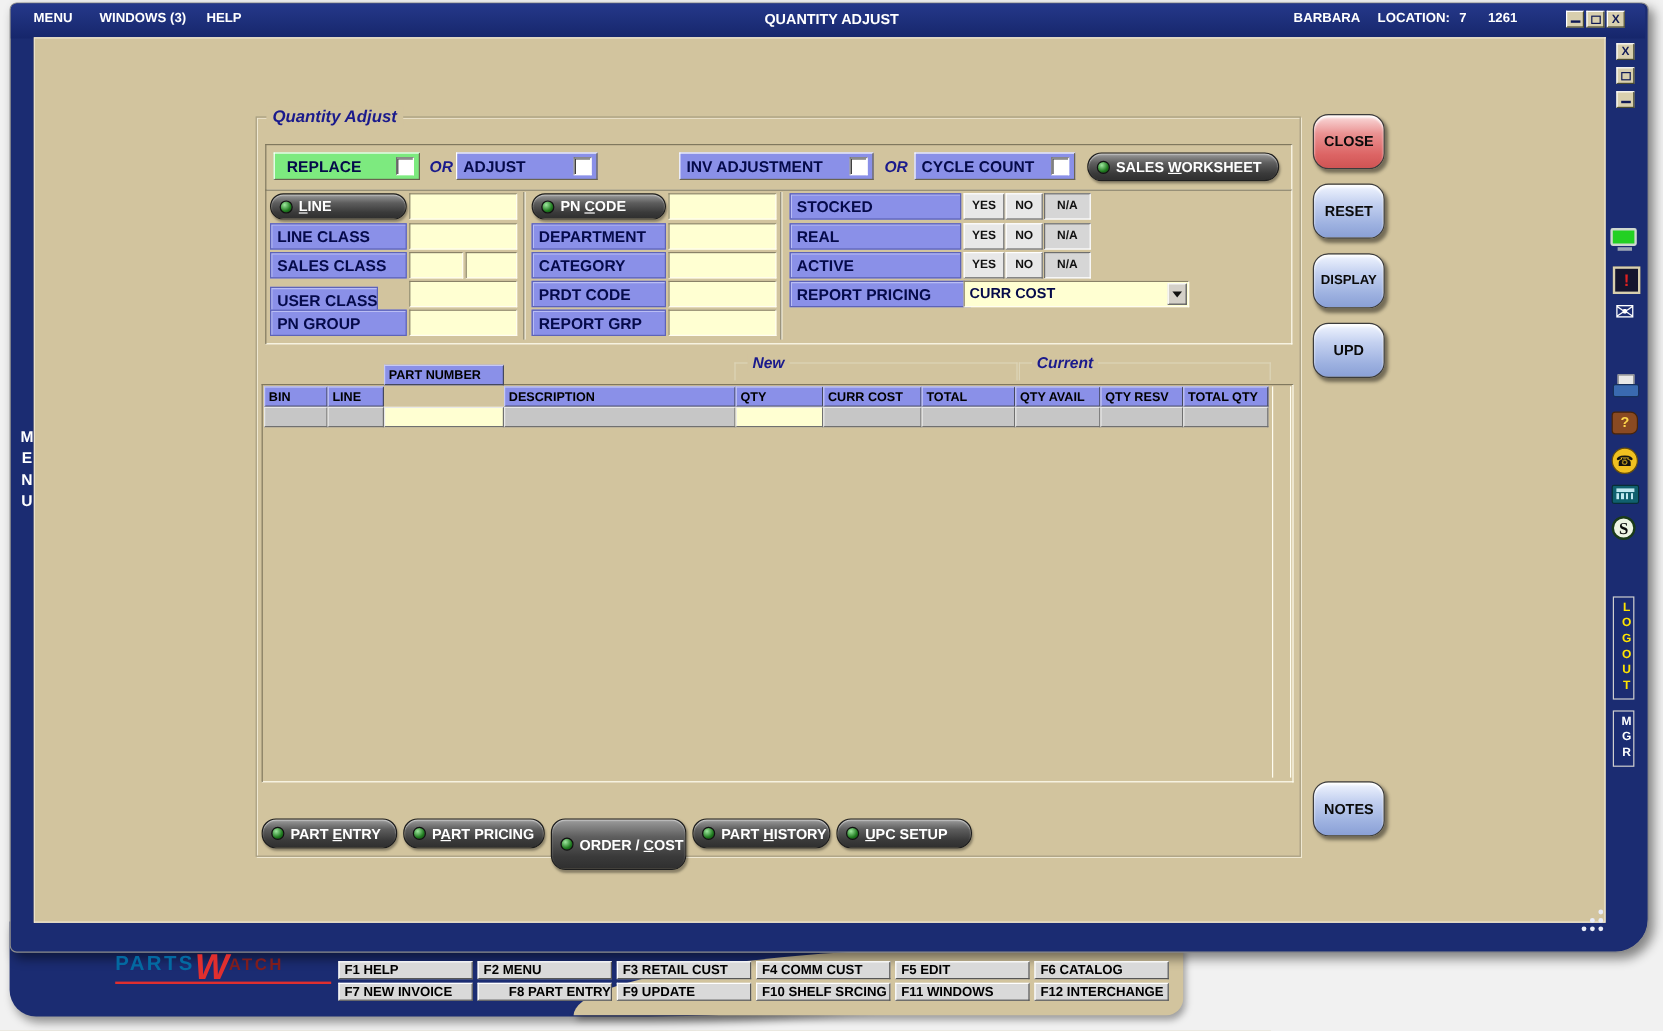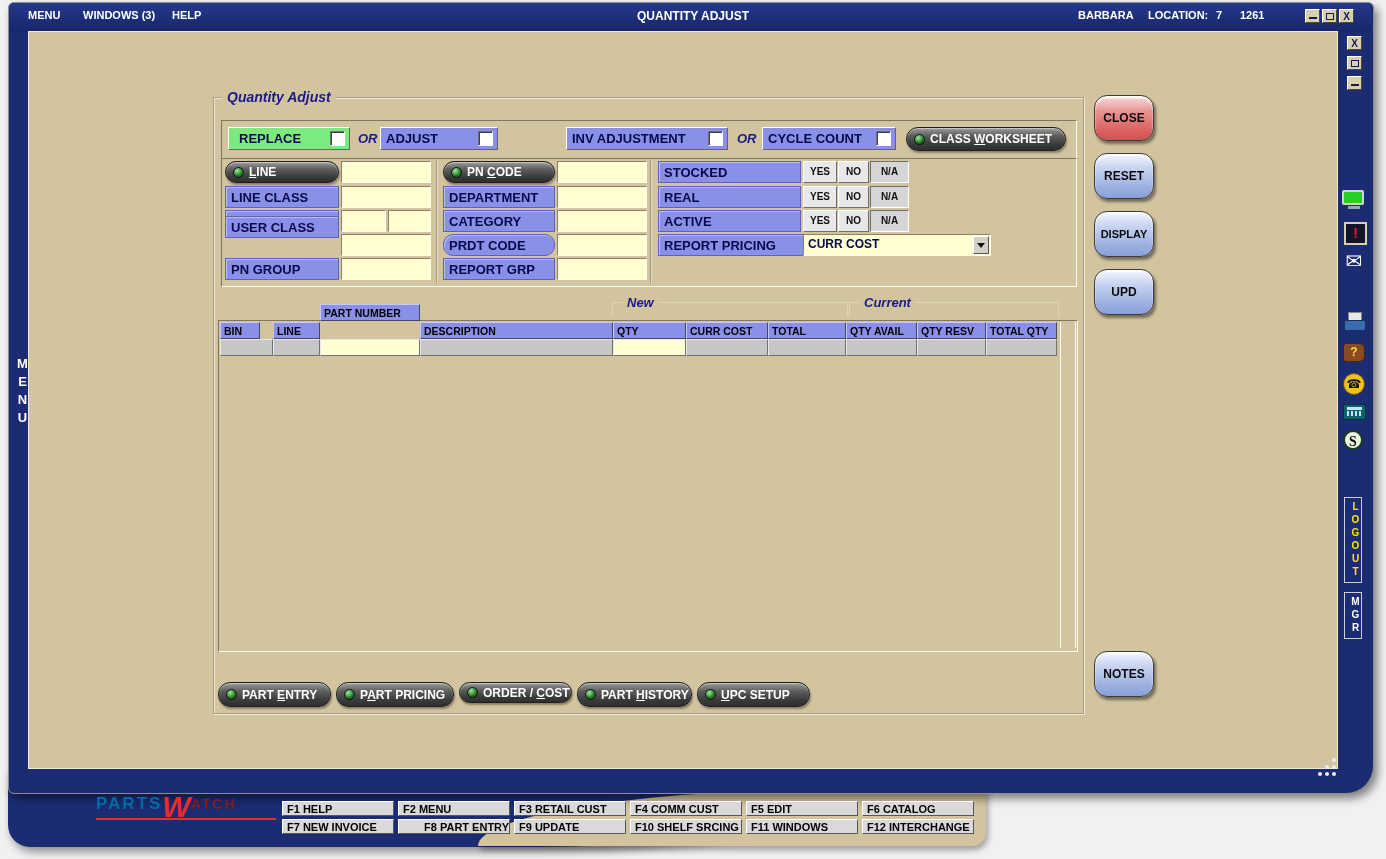--- a/index.html
+++ b/index.html
@@ -154,52 +154,52 @@
   <span>INV ADJUSTMENT</span>
     <span class="cb"></span>
 </div>
 <div class="abs or" style="left:737px;top:131px;">OR</div>
 <div class="abs modebox" style="left:762px;top:127px;width:134px;height:23px;background:#8a90e8;">
   <span>CYCLE COUNT</span>
     <span class="cb"></span>
 </div>
 <div class="abs pill" style="left:906px;top:127px;width:160px;height:24px;">
   <span class="led"></span>
-  <span><span>CLASS </span><span class="u">W</span><span>ORKSHEET</span></span>
+  <span><span>SALES </span><span class="u">W</span><span>ORKSHEET</span></span>
 </div>
 
 <div class="abs sunken" style="left:221px;top:158px;width:854px;height:127px;"></div>
 <div class="abs" style="left:436px;top:160px;width:2px;height:123px;background:linear-gradient(90deg,#80785e,#fffdf0);"></div>
 <div class="abs" style="left:650px;top:160px;width:2px;height:123px;background:linear-gradient(90deg,#80785e,#fffdf0);"></div>
 
 <div class="abs pill" style="left:225px;top:161px;width:114px;height:22px;">
   <span class="led"></span>
   <span><span></span><span class="u">L</span><span>INE</span></span>
 </div>
 <div class="abs inp" style="left:341px;top:161px;width:90px;height:22px;"></div>
 <div class="abs lbl" style="left:225px;top:186px;width:114px;height:22px;">LINE CLASS</div>
 <div class="abs inp" style="left:341px;top:186px;width:90px;height:22px;"></div>
 <div class="abs lbl" style="left:225px;top:210px;width:114px;height:22px;">SALES CLASS</div>
 <div class="abs inp" style="left:341px;top:210px;width:45px;height:22px;"></div>
 <div class="abs inp" style="left:388px;top:210px;width:43px;height:22px;"></div>
-<div class="abs lbl" style="left:225px;top:216px;width:114px;height:22px;">USER CLASS</div>
+<div class="abs lbl" style="left:225px;top:239px;width:90px;height:22px;">USER CLASS</div>
 <div class="abs inp" style="left:341px;top:234px;width:90px;height:22px;"></div>
 <div class="abs lbl" style="left:225px;top:258px;width:114px;height:22px;">PN GROUP</div>
 <div class="abs inp" style="left:341px;top:258px;width:90px;height:22px;"></div>
 
 <div class="abs pill" style="left:443px;top:161px;width:112px;height:22px;">
   <span class="led"></span>
   <span><span>PN </span><span class="u">C</span><span>ODE</span></span>
 </div>
 <div class="abs inp" style="left:557px;top:161px;width:90px;height:22px;"></div>
 <div class="abs lbl" style="left:443px;top:186px;width:112px;height:22px;">DEPARTMENT</div>
 <div class="abs inp" style="left:557px;top:186px;width:90px;height:22px;"></div>
 <div class="abs lbl" style="left:443px;top:210px;width:112px;height:22px;">CATEGORY</div>
 <div class="abs inp" style="left:557px;top:210px;width:90px;height:22px;"></div>
-<div class="abs lbl" style="left:443px;top:234px;width:112px;height:22px;border-radius:10px;">PRDT CODE</div>
+<div class="abs lbl" style="left:443px;top:234px;width:112px;height:22px;">PRDT CODE</div>
 <div class="abs inp" style="left:557px;top:234px;width:90px;height:22px;"></div>
 <div class="abs lbl" style="left:443px;top:258px;width:112px;height:22px;">REPORT GRP</div>
 <div class="abs inp" style="left:557px;top:258px;width:90px;height:22px;"></div>
 
 <div class="abs lbl" style="left:658px;top:161px;width:143px;height:22px;">STOCKED</div>
 <div class="abs tri" style="left:803px;top:161px;width:34px;height:22px;">YES</div>
 <div class="abs tri" style="left:838px;top:161px;width:31px;height:22px;">NO</div>
 <div class="abs tri pressed" style="left:870px;top:161px;width:39px;height:22px;">N/A</div>
 <div class="abs lbl" style="left:658px;top:186px;width:143px;height:22px;">REAL</div>
 <div class="abs tri" style="left:803px;top:186px;width:34px;height:22px;">YES</div>
@@ -219,21 +219,21 @@
 
 <div class="abs minigroup" style="left:612px;top:302px;width:234px;">
   <span class="minigrouplabel">New</span>
 </div>
 <div class="abs minigroup" style="left:849px;top:302px;width:208px;">
   <span class="minigrouplabel">Current</span>
 </div>
 
 <div class="abs sunken" style="left:218px;top:320px;width:858px;height:330px;"></div>
 
-<div class="abs hcell" style="left:220px;top:322px;width:40px;height:17px;">BIN</div>
+<div class="abs hcell" style="left:220px;top:322px;width:53px;height:17px;">BIN</div>
 <div class="abs hcell" style="left:273px;top:322px;width:47px;height:17px;">LINE</div>
 <div class="abs hcell" style="left:320px;top:304px;width:100px;height:17px;">PART NUMBER</div>
 <div class="abs hcell" style="left:420px;top:322px;width:193px;height:17px;">DESCRIPTION</div>
 <div class="abs hcell" style="left:613px;top:322px;width:73px;height:17px;">QTY</div>
 <div class="abs hcell" style="left:686px;top:322px;width:82px;height:17px;">CURR COST</div>
 <div class="abs hcell" style="left:768px;top:322px;width:78px;height:17px;">TOTAL</div>
 <div class="abs hcell" style="left:846px;top:322px;width:71px;height:17px;">QTY AVAIL</div>
 <div class="abs hcell" style="left:917px;top:322px;width:69px;height:17px;">QTY RESV</div>
 <div class="abs hcell" style="left:986px;top:322px;width:71px;height:17px;">TOTAL QTY</div>
 
@@ -251,21 +251,21 @@
 <div class="abs" style="left:1060px;top:322px;width:14px;height:326px;border-left:1px solid #fffdf0;border-right:1px solid #fffdf0;"></div>
 
 <div class="abs pill" style="left:218px;top:682px;width:113px;height:25px;">
   <span class="led"></span>
   <span><span>PART </span><span class="u">E</span><span>NTRY</span></span>
 </div>
 <div class="abs pill" style="left:336px;top:682px;width:118px;height:25px;">
   <span class="led"></span>
   <span><span>P</span><span class="u">A</span><span>RT PRICING</span></span>
 </div>
-<div class="abs pill" style="left:459px;top:682px;width:113px;height:21px;">
+<div class="abs pill" style="left:459px;top:682px;width:113px;height:43px;">
   <span class="led"></span>
   <span><span>ORDER / </span><span class="u">C</span><span>OST</span></span>
 </div>
 <div class="abs pill" style="left:577px;top:682px;width:115px;height:25px;">
   <span class="led"></span>
   <span><span>PART </span><span class="u">H</span><span>ISTORY</span></span>
 </div>
 <div class="abs pill" style="left:697px;top:682px;width:113px;height:25px;">
   <span class="led"></span>
   <span><span></span><span class="u">U</span><span>PC SETUP</span></span>

